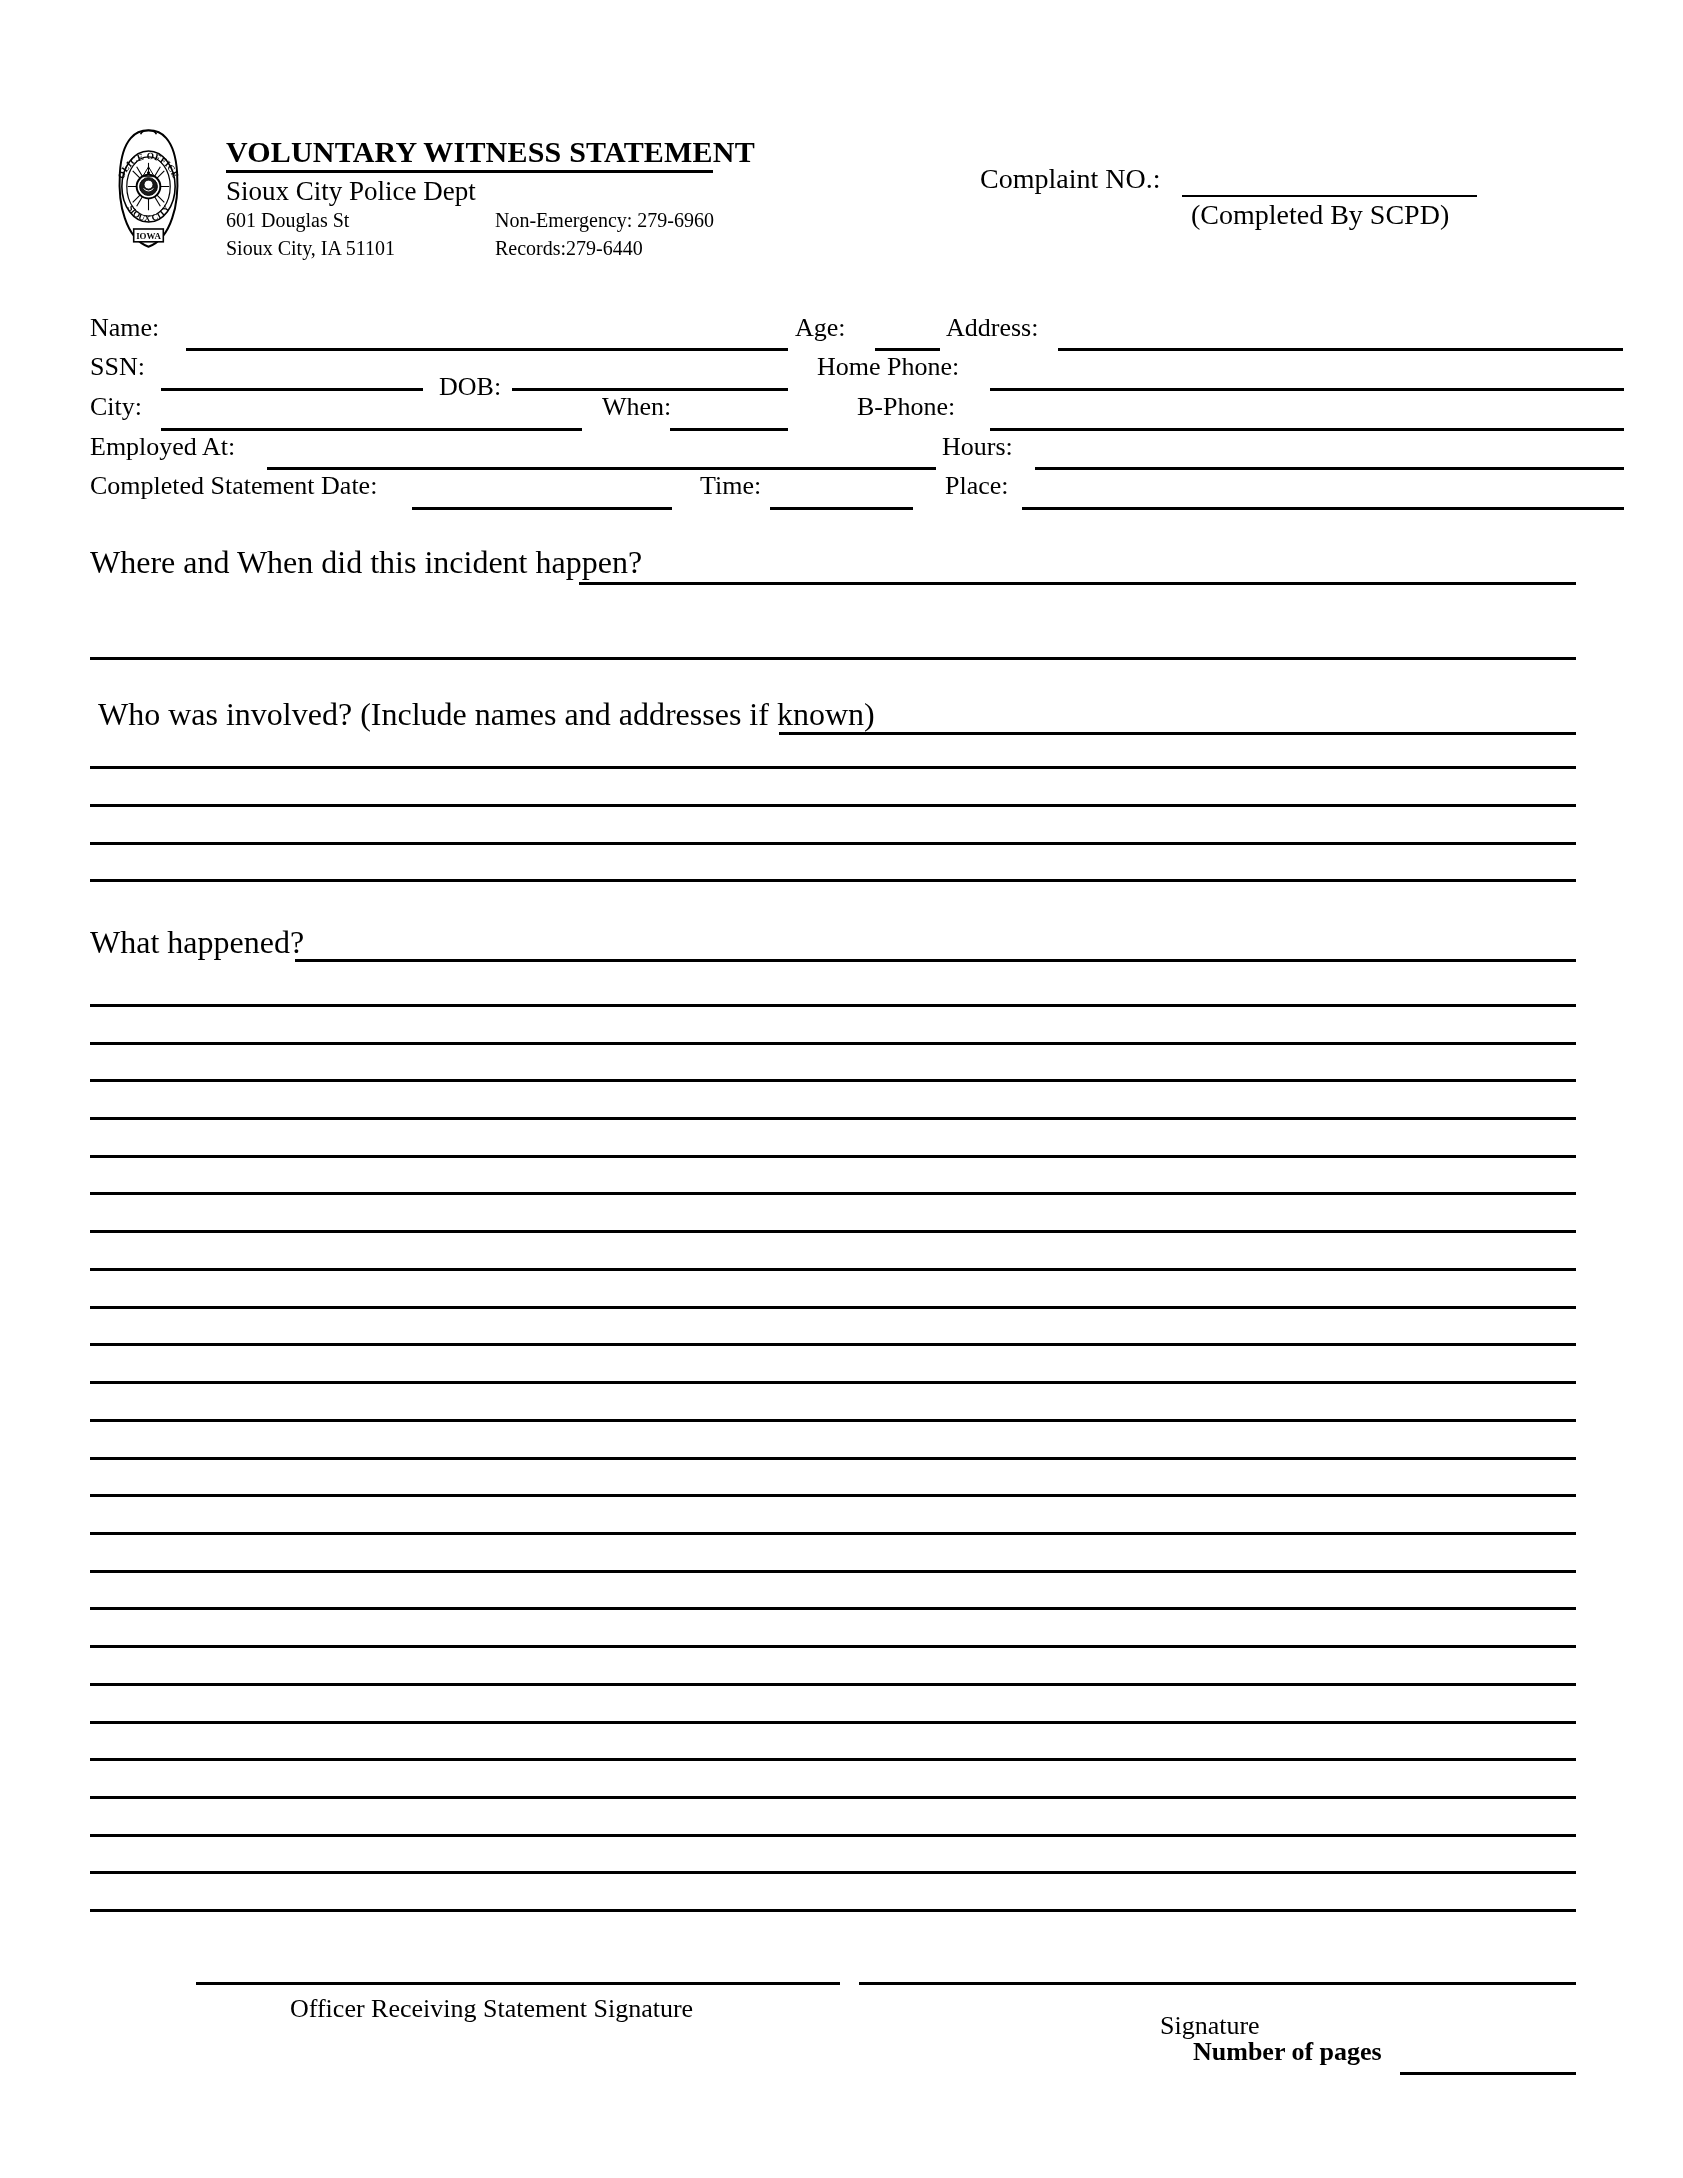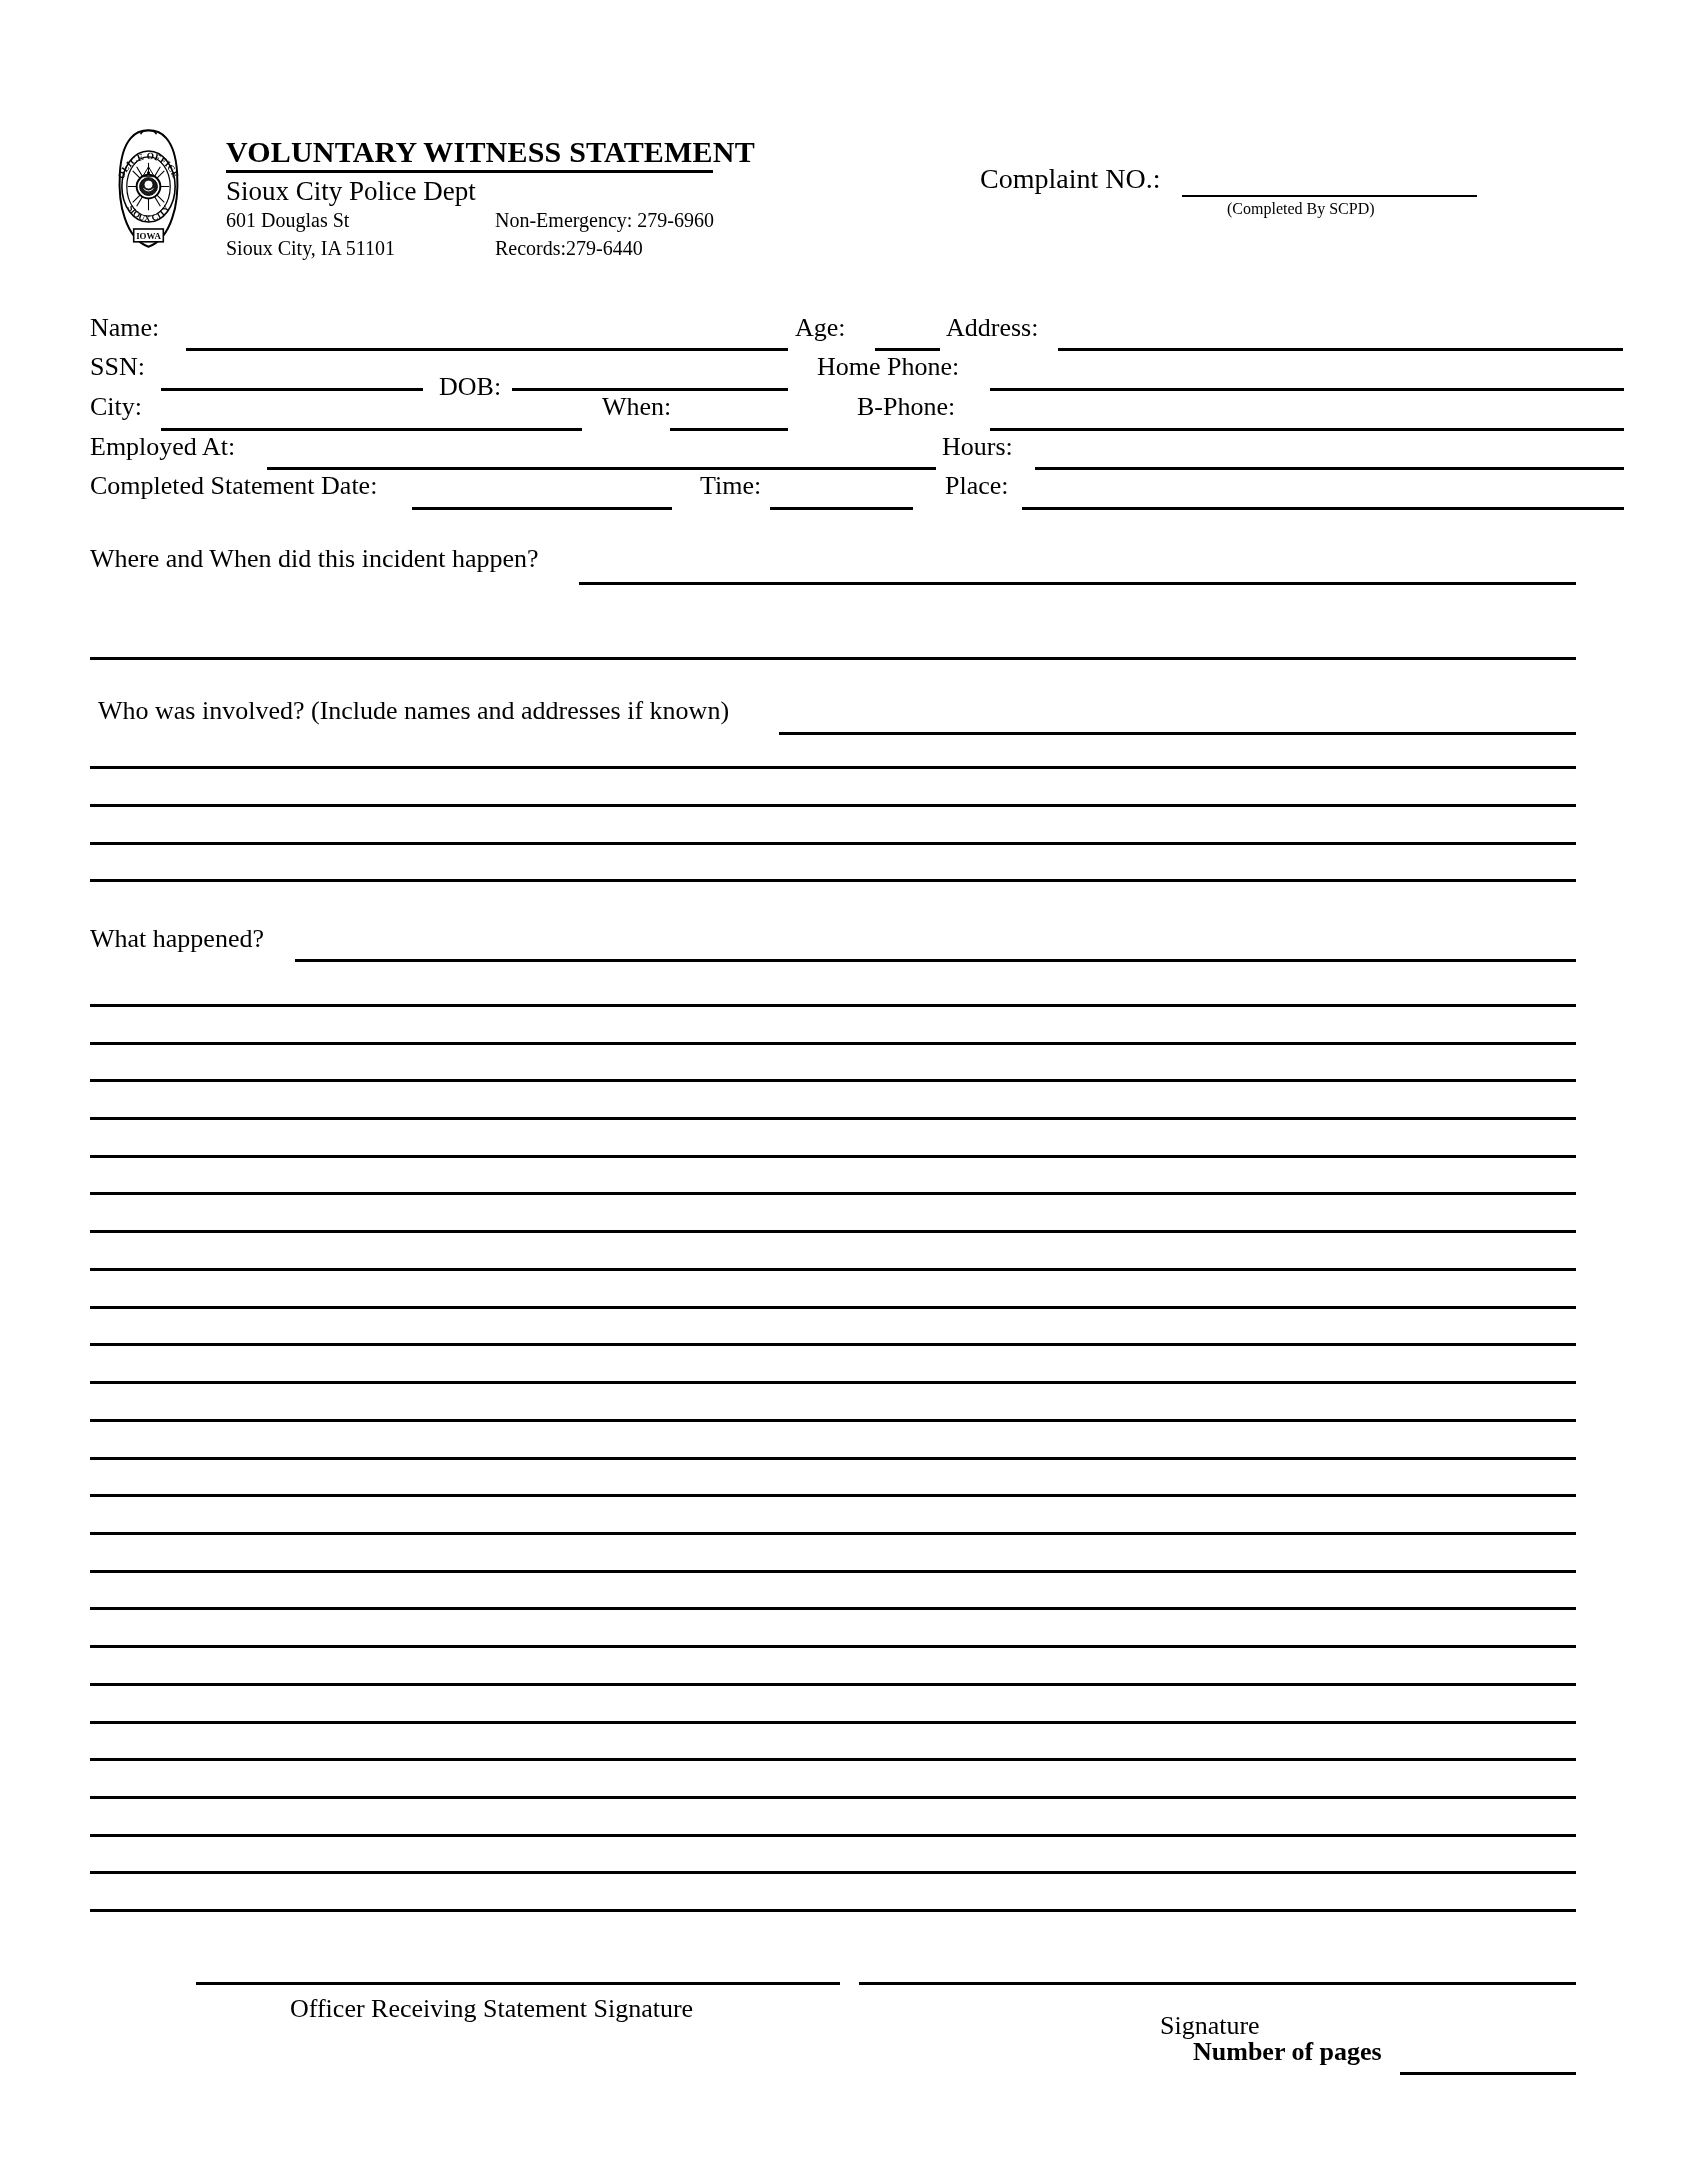--- a/index.html
+++ b/index.html
@@ -72,32 +72,31 @@
   }
   #complaint-rule {
     left: 1182px;
     top: 195px;
     width: 295px;
     height: 2px;
   }
   #complaint-sub {
     left: 1191px;
     top: 201px;
-    font-size: 16px;
-    margin-left: 36px;
+    font-size: 28px;
   }
 
   
   .flabel {
     font-size: 26px;
   }
 
   
   .qlabel {
-    font-size: 26px;
+    font-size: 32px;
   }
 </style>
 </head>
 <body>
 
 <div id="page">
 
   <div>
 
     <div id="badge">

